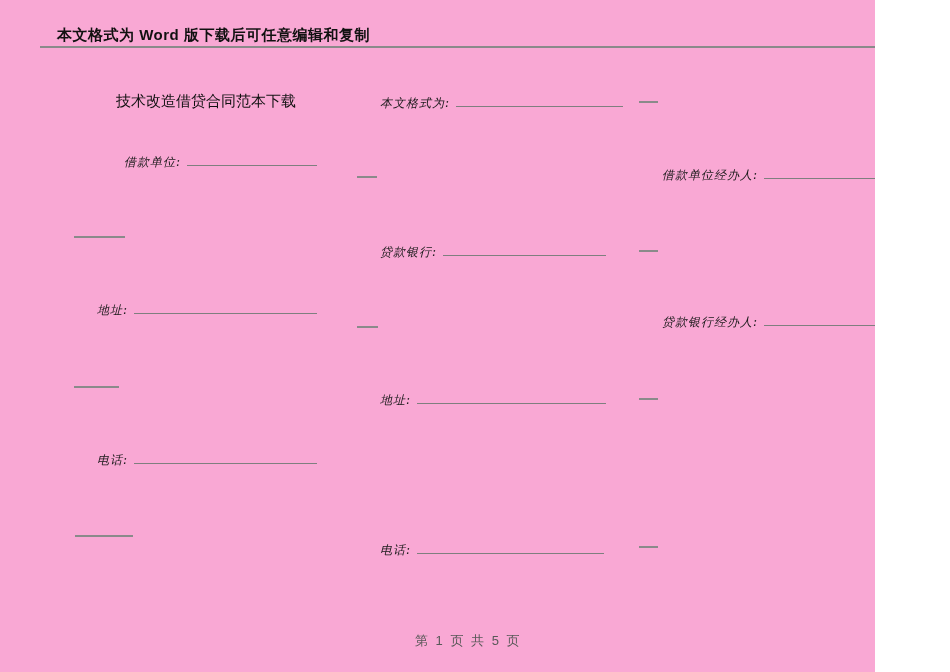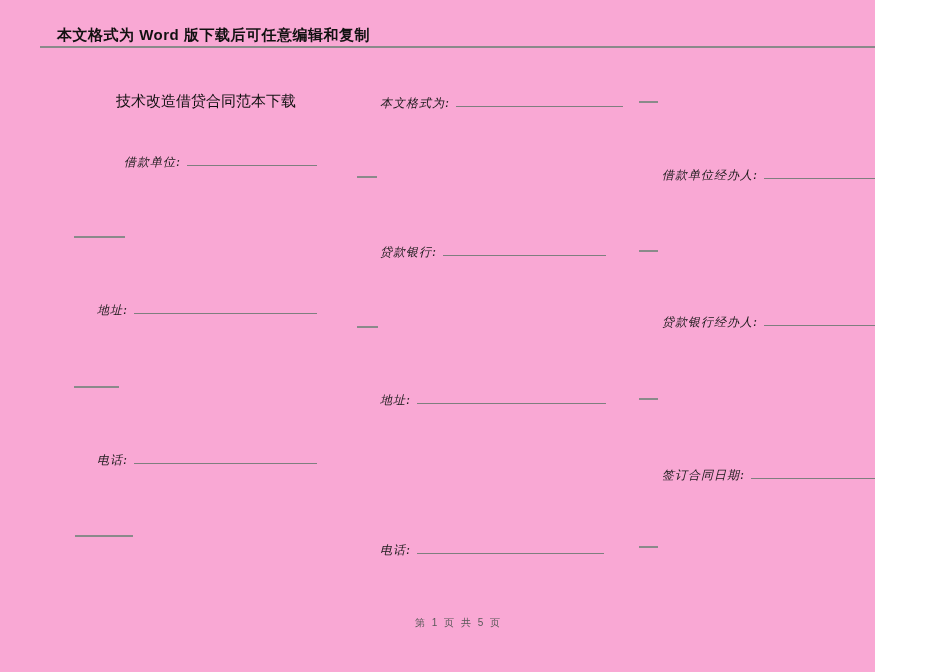--- a/index.html
+++ b/index.html
@@ -59,22 +59,22 @@
     vertical-align: baseline;
   }
   .shortline {
     position: absolute;
     height: 0;
     border-bottom: 2px solid #8a8a8a;
   }
   .footer {
     position: absolute;
     left: 415px;
-    top: 616px;
-    font-size: 10px;
+    top: 632px;
+    font-size: 13px;
     color: #595959;
     letter-spacing: 2px;
     white-space: nowrap;
   }
 </style>
 </head>
 <body>
 
 <div class="page">
 
@@ -108,23 +108,20 @@
   </div>
 
   <div class="field" style="left:380px; top:390px;">
     <span class="flabel">地址:</span><span class="blank" style="width:189px;"></span>
   </div>
 
   <div class="field" style="left:97px; top:450px;">
     <span class="flabel">电话:</span><span class="blank" style="width:183px;"></span>
   </div>
 
-  <div class="field" style="left:662px; top:465px;">
-    <span class="flabel">签订合同日期:</span><span class="blank" style="width:135px;"></span>
-  </div>
 
   <div class="field" style="left:380px; top:540px;">
     <span class="flabel">电话:</span><span class="blank" style="width:187px;"></span>
   </div>
 
   <div class="shortline" style="left:639px; top:101px; width:19px;"></div>
   <div class="shortline" style="left:357px; top:176px; width:20px;"></div>
   <div class="shortline" style="left:74px;  top:236px; width:51px;"></div>
   <div class="shortline" style="left:639px; top:250px; width:19px;"></div>
   <div class="shortline" style="left:357px; top:326px; width:21px;"></div>

